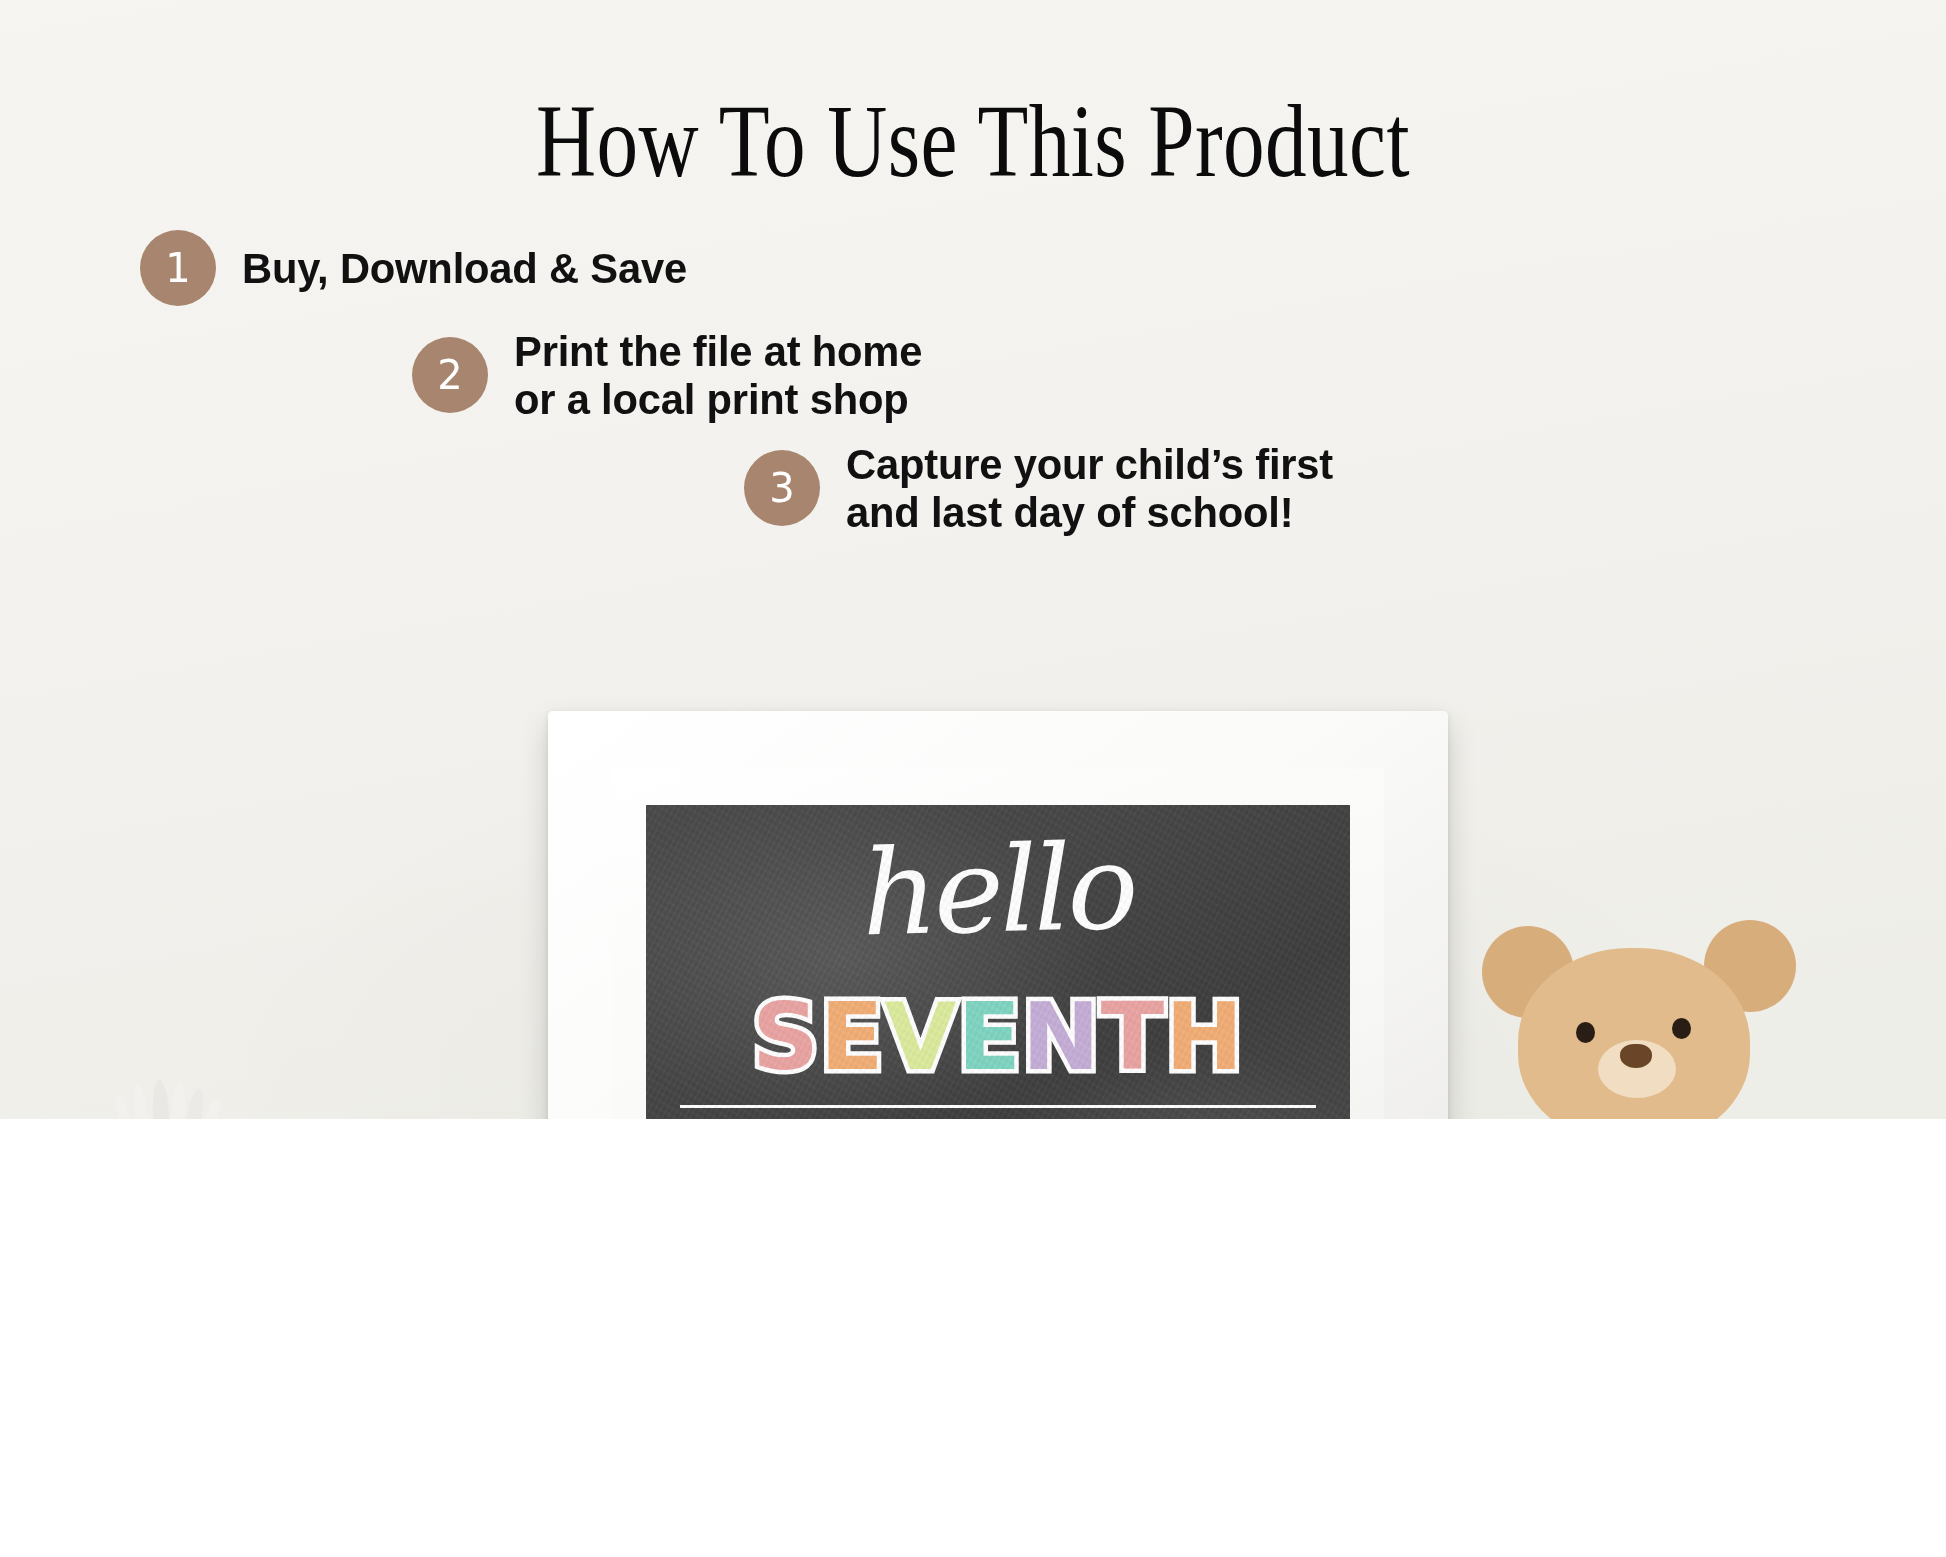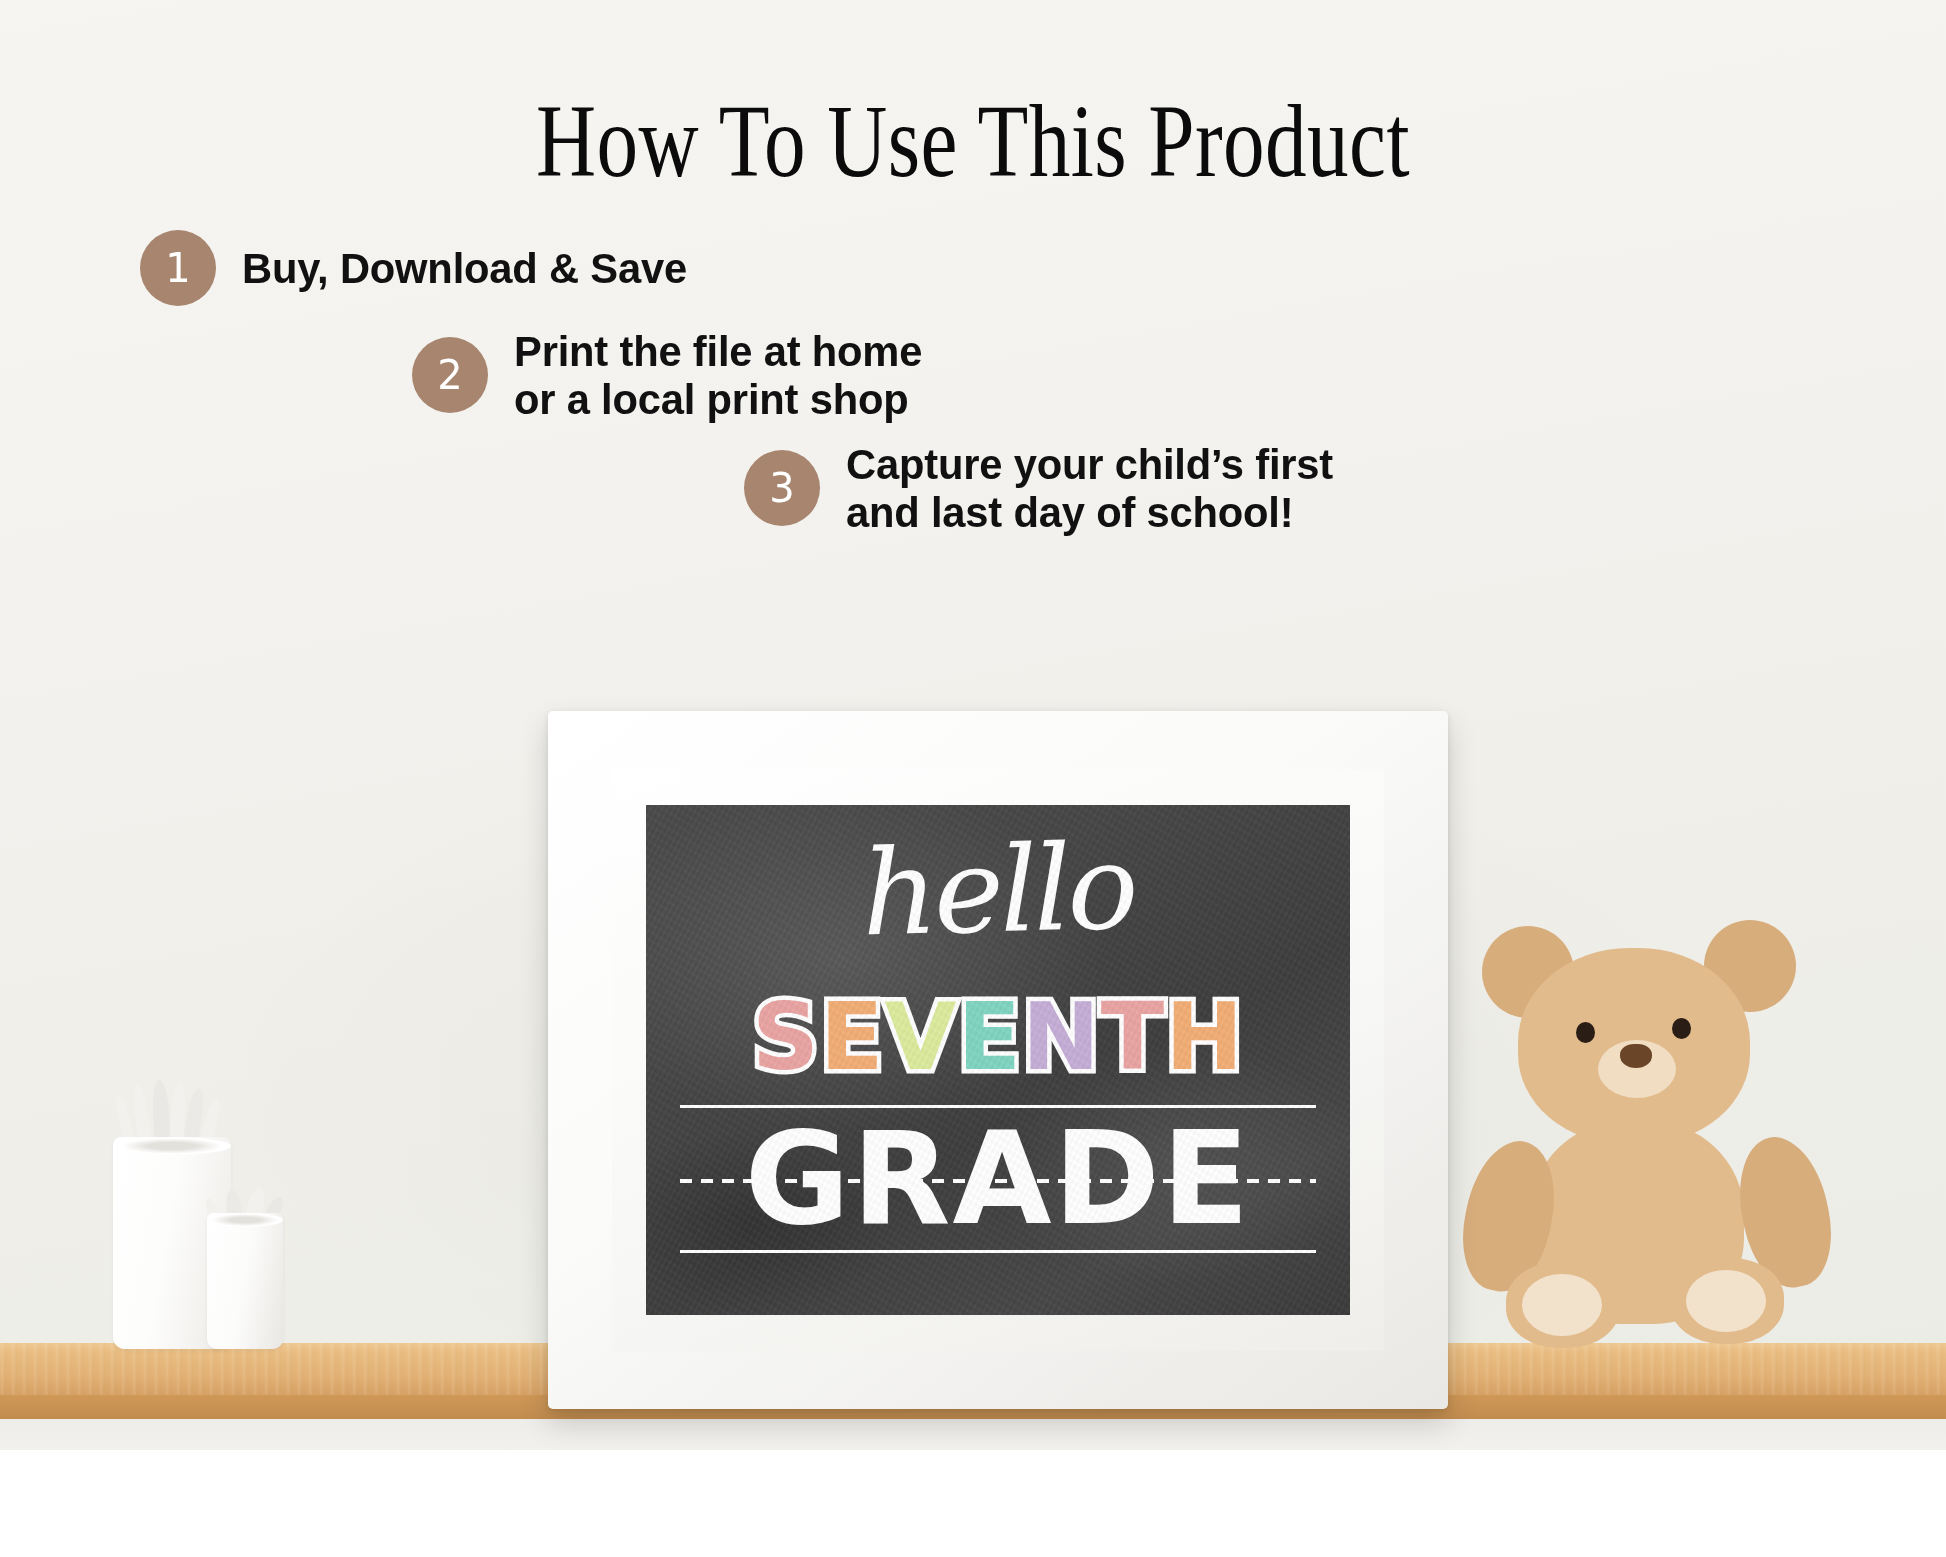--- a/index.html
+++ b/index.html
@@ -3,21 +3,21 @@
 <meta charset="utf-8">
 <style>
   * { box-sizing: border-box; margin: 0; padding: 0; }
   html, body {
     width: 1946px; height: 1557px;
     font-family: "Liberation Sans", sans-serif;
     overflow: hidden;
   }
   #stage {
     position: relative;
-    width: 1946px; height: 1450px;
+    width: 1946px; height: 1119px;
     background: linear-gradient(165deg, #f6f5f2 0%, #f1f0ec 35%, #eeede8 70%, #eceae5 100%);
     overflow: hidden;
   }
 
   
   #title {
     position: absolute;
     left: 0; right: 0; top: 88px;
     text-align: center;
     font-family: "Liberation Serif", serif;

